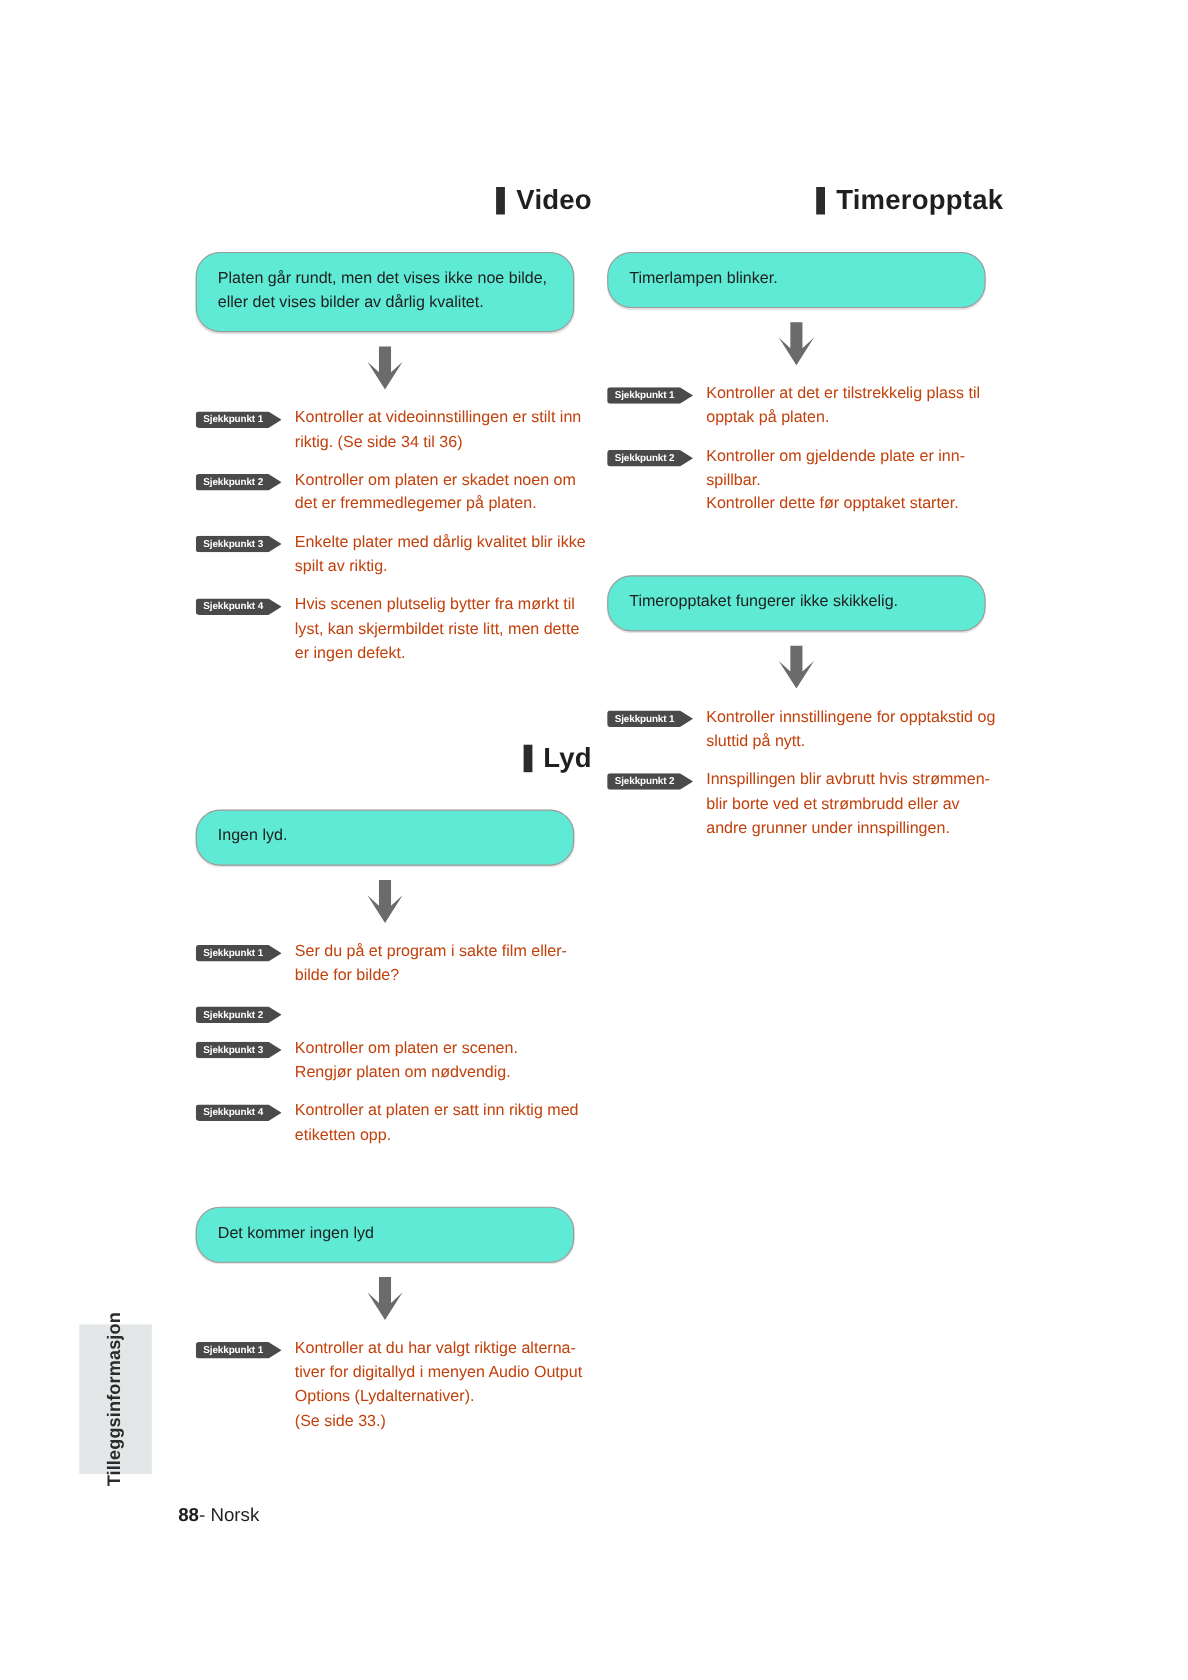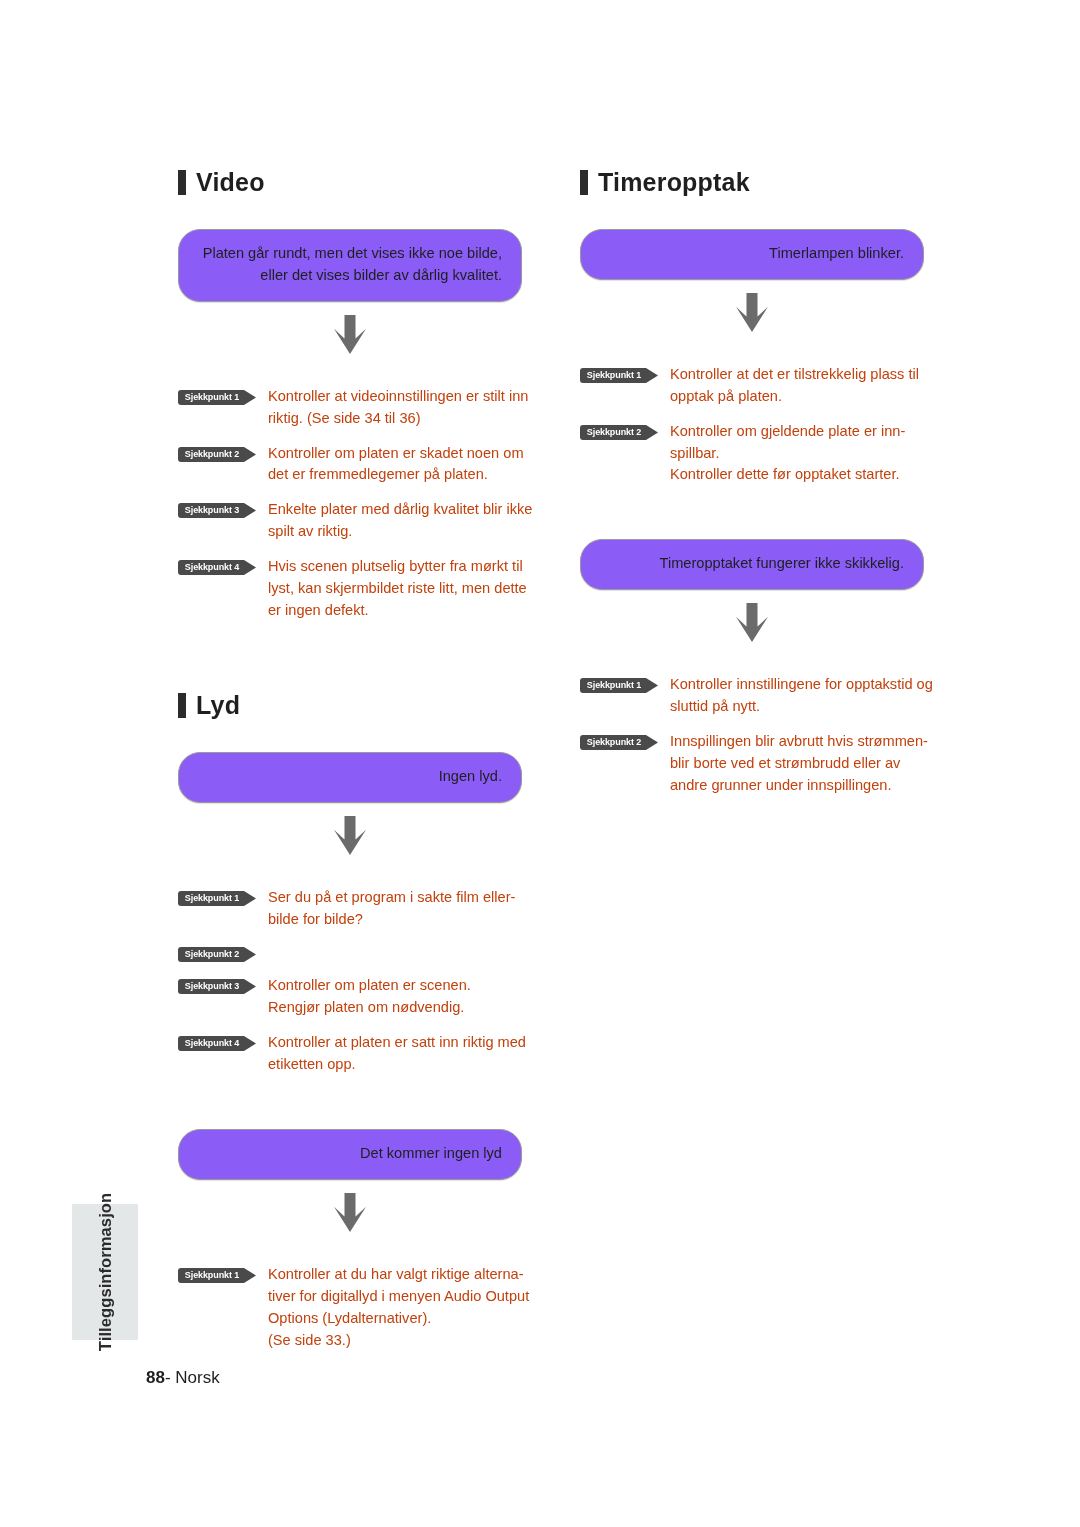--- a/index.html
+++ b/index.html
@@ -44,71 +44,71 @@
     letter-spacing: 0.1px;
   }
 
   
   .col {
     position: absolute;
     top: 170px;
     width: 360px;
   }
   .col-left  { left: 178px; }
-  .col-right { left: 580px; }
+  .col-right { left: 552px; }
 
   
   .section-head {
     display: flex;
     align-items: center;
     gap: 10px;
     margin: 0 0 34px 0;
+    justify-content: flex-end;
   }
   .head-bar {
     width: 8px;
     height: 25px;
     background: #2b2b2b;
     flex: 0 0 auto;
     display: block;
   }
   .head-text {
     font-size: 25px;
     font-weight: bold;
     color: #1f1f1f;
     line-height: 1;
     letter-spacing: 0.2px;
   }
 
   
   .symptom-box {
     box-sizing: border-box;
     width: 344px;
-    background: #8b5cf6;
+    background: #5eead4;
     border: 1px solid #9a9a9a;
     border-radius: 22px;
     padding: 13px 19px 14px 19px;
     font-size: 14.6px;
     line-height: 1.5;
     color: #1f1f1f;
     box-shadow: 0 1px 1px rgba(0,0,0,0.12);
-    text-align: right;
   }
   .symptom-box p { margin: 0; }
 
   
   .arrow-wrap {
     width: 344px;
     display: flex;
     justify-content: center;
     padding: 12px 0 12px 0;
   }
   .arrow-wrap svg { display: block; }
 
   
-  .checklist { margin-top: 18px; }
+  .checklist { margin-top: 2px; }
   .check-row {
     display: flex;
     align-items: flex-start;
     margin-bottom: 13px;
   }
   .badge {
     position: relative;
     flex: 0 0 auto;
     width: 78px;
     height: 15px;
@@ -138,21 +138,21 @@
   }
   .check-text p { margin: 0; }
 
   
   .gap-lg { height: 40px; }
   .gap-xl { height: 58px; }
 
   
   .footer {
     position: absolute;
-    left: 146px;
+    left: 162px;
     top: 1368px;
     font-size: 17px;
     color: #1f1f1f;
   }
   .footer .pg {
     font-weight: bold;
   }
 </style>
 </head>
 <body>

